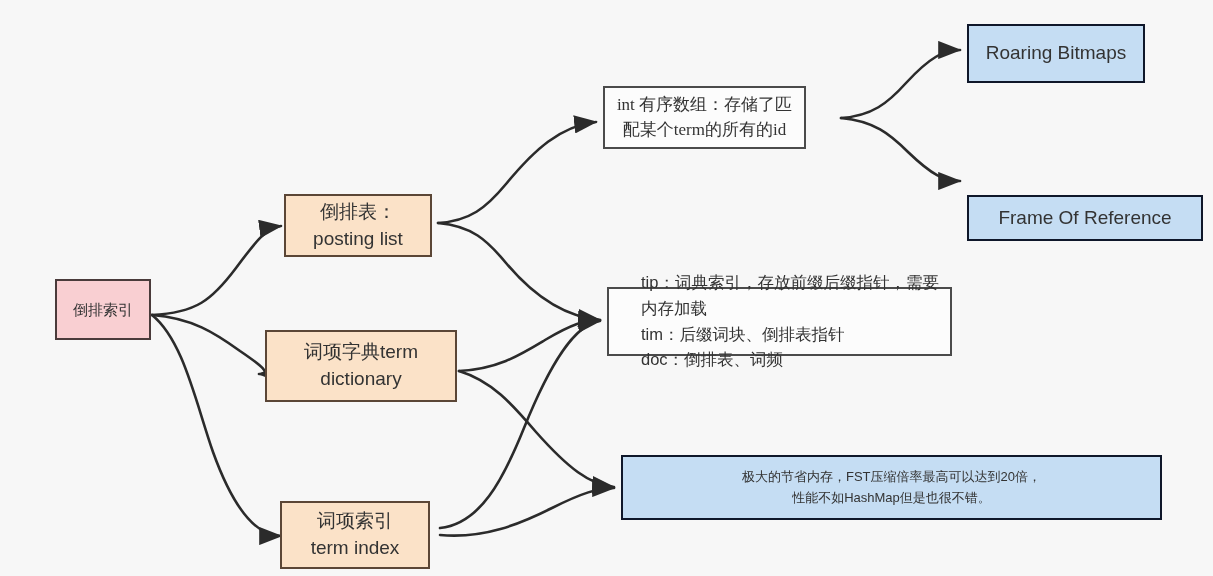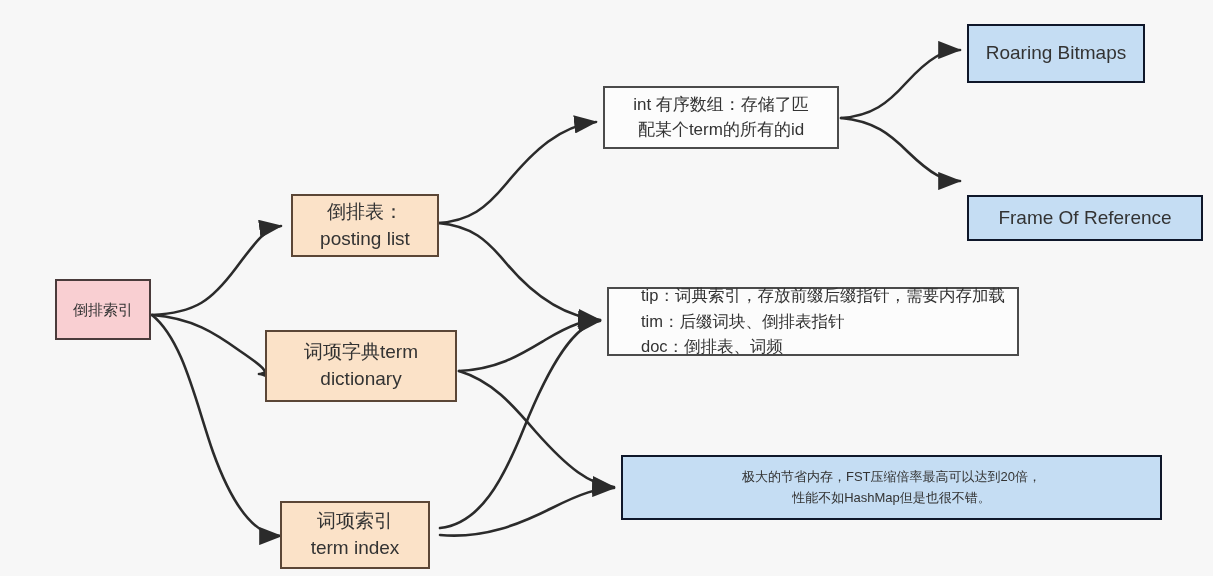--- a/index.html
+++ b/index.html
@@ -65,27 +65,27 @@
     padding-left: 10px;
     font-size: 16.5px;
     line-height: 1.55;
   }
   .node-blue.wrap {
     font-size: 13px;
     line-height: 1.6;
     padding: 0 14px;
   }
   #n-root      { left: 55px;  top: 279px; width: 96px;  height: 61px; }
-  #n-posting   { left: 291px; top: 194px; width: 148px; height: 63px; }
+  #n-posting   { left: 284px; top: 194px; width: 148px; height: 63px; }
   #n-termdict  { left: 265px; top: 330px; width: 192px; height: 72px; }
   #n-termindex { left: 280px; top: 501px; width: 150px; height: 68px; }
-  #n-intarr    { left: 603px; top: 86px;  width: 236px; height: 63px; }
+  #n-intarr    { left: 603px; top: 86px;  width: 203px; height: 63px; font-family: Liberation Serif, serif; }
   #n-roaring   { left: 967px; top: 24px;  width: 178px; height: 59px; }
   #n-frame     { left: 967px; top: 159px; width: 236px; height: 46px; margin-top: 36px; }
-  #n-tipbox    { left: 607px; top: 287px; width: 412px; height: 69px; padding-left: 32px; }
+  #n-tipbox    { left: 607px; top: 287px; width: 345px; height: 69px; padding-left: 32px; }
   #n-fstbox    { left: 621px; top: 455px; width: 541px; height: 65px; }
 </style>
 </head>
 <body>
 
 <div id="canvas">
 
   <svg id="edges" viewBox="0 0 1213 576" xmlns="http://www.w3.org/2000/svg">
     <defs>
       <marker id="arrowhead" markerWidth="9" markerHeight="7" refX="8.4" refY="3.5" orient="auto" markerUnits="strokeWidth">

